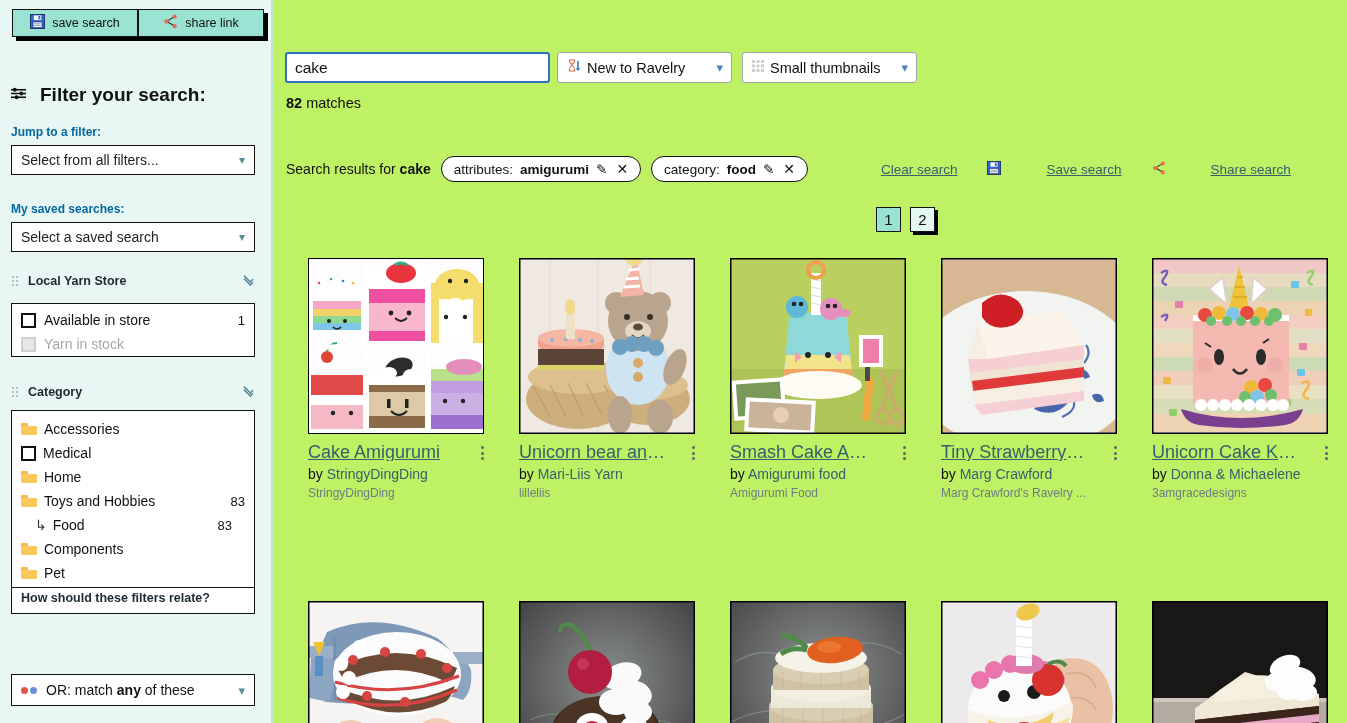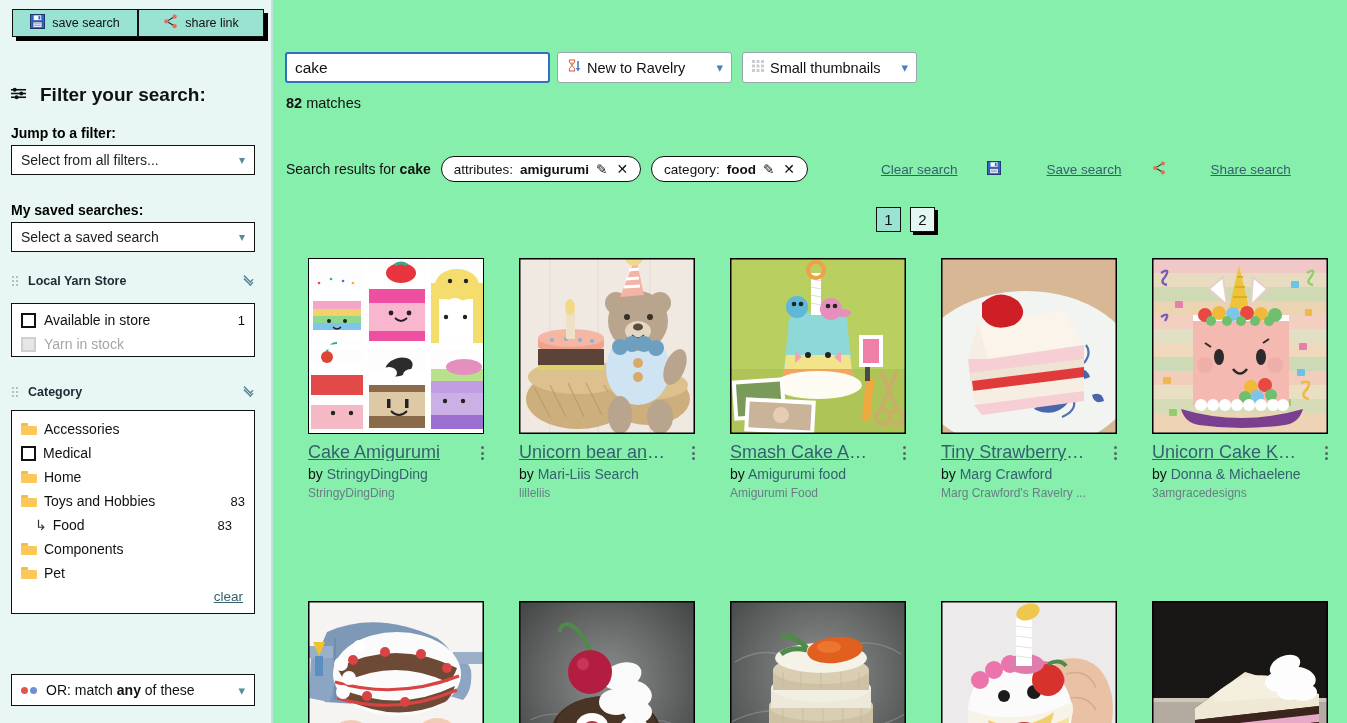--- a/index.html
+++ b/index.html
@@ -31,21 +31,21 @@
   }
   .topbtn.left { left:0; width:126px; }
   .topbtn.right { left:126px; width:126px; border-left:1px solid #111;}
 
   .filtertitle {
     position:absolute; left:10px; top:84px;
     font-size:19px; font-weight:bold; color:#111;
     display:flex; align-items:center; gap:13px;
   }
   .lbl {
-    position:absolute; left:11px; font-size:14px; font-weight:bold; color:#000000;
+    position:absolute; left:11px; font-size:12px; font-weight:bold; color:#0369a1;
   }
   .selbox {
     position:absolute; left:11px; width:244px; height:30px;
     background:#fff; border:1px solid #111;
     display:flex; align-items:center; padding:0 9px;
     font-size:14px; color:#222; cursor:pointer;justify-content:flex-end;
   }
   .selbox .chev { margin-left:auto; color:#5b8a99; font-size:12px; }
 
   .grouphdr {
@@ -90,21 +90,21 @@
   .catrow .cnt { margin-left:auto; font-size:13px; }
   .subarrow { margin-left:14px; margin-right:6px; font-size:14px; color:#333; }
   .clearlink { text-align:right; padding:2px 11px 8px 0; }
   .clearlink a { font-size:13.5px; color:#35606e; text-decoration:underline; cursor:pointer;}
   .relq { padding:3px 9px 8px 9px; font-size:12.5px; font-weight:bold; color:#1c2b33; border-top:1px solid #111; margin-top:2px;}
   .orrow { display:flex; align-items:center; height:28px; padding:0 9px; font-size:14px; color:#111; border-top:1px solid #111;}
   .orDots { display:flex; gap:2px; margin-right:9px; }
   .orDots i { width:7px; height:7px; border-radius:50%; display:block; }
 
   
-  #main { position:absolute; left:273px; top:0; right:0; bottom:0; background:#86efac; }
+  #main { position:absolute; left:273px; top:0; right:0; bottom:0; background:#bef264; }
 
   #searchinput {
     position:absolute; left:12px; top:52px; width:265px; height:31px;
     border:2px solid #2f6fc4; border-radius:3px;
     font-size:15.5px; color:#111; padding:0 8px;
     font-family:"Liberation Sans", sans-serif;
     outline:none; background:#fff;
   }
   .dropbox {
     position:absolute; height:31px; background:#fff;
@@ -267,23 +267,21 @@
       <span class="cnt" style="margin-right:13px;">83</span>
     </div>
     <div class="catrow">
       <span class="folder"></span>
       <span>Components</span>
     </div>
     <div class="catrow">
       <span class="folder"></span>
       <span>Pet</span>
     </div>
-    <div class="clearlink">
-      <a>clear</a>
-    </div>
+    <div class="relq">How should these filters relate?</div>
   </div>
   <div class="panel" style="top:674px; height:32px; border-top:1px solid #111;">
     <div class="orrow" style="border-top:none; height:30px;">
       <span class="orDots">
           <i style="background:#e2564a"></i>
           <i style="background:#6d8fd6"></i>
         </span>
       <span><span>OR: match </span><b>any</b><span> of these</span></span>
       <span style="margin-left:auto; color:#5b8a99; font-size:13px;">▾</span>
     </div>
@@ -556,21 +554,21 @@
         </div>
         <div class="meta">
           <div class="titlerow">
             <a class="ptitle">Unicorn bear and ju...</a>
             <span class="kebab">
                 <i></i>
                 <i></i>
                 <i></i>
               </span>
           </div>
-          <div class="byline"><span style="color:#111">by </span><span>Mari-Liis Search</span></div>
+          <div class="byline"><span style="color:#111">by </span><span>Mari-Liis Yarn</span></div>
           <div class="shop">lilleliis</div>
         </div>
       </div>
 
       <div class="card">
         <div class="thumb">
           <svg width="174" height="174" viewBox="0 0 174 174">
             <rect width="174" height="174" fill="#b9cf5f"></rect>
             <rect y="110" width="174" height="64" fill="#aec457"></rect>
 

